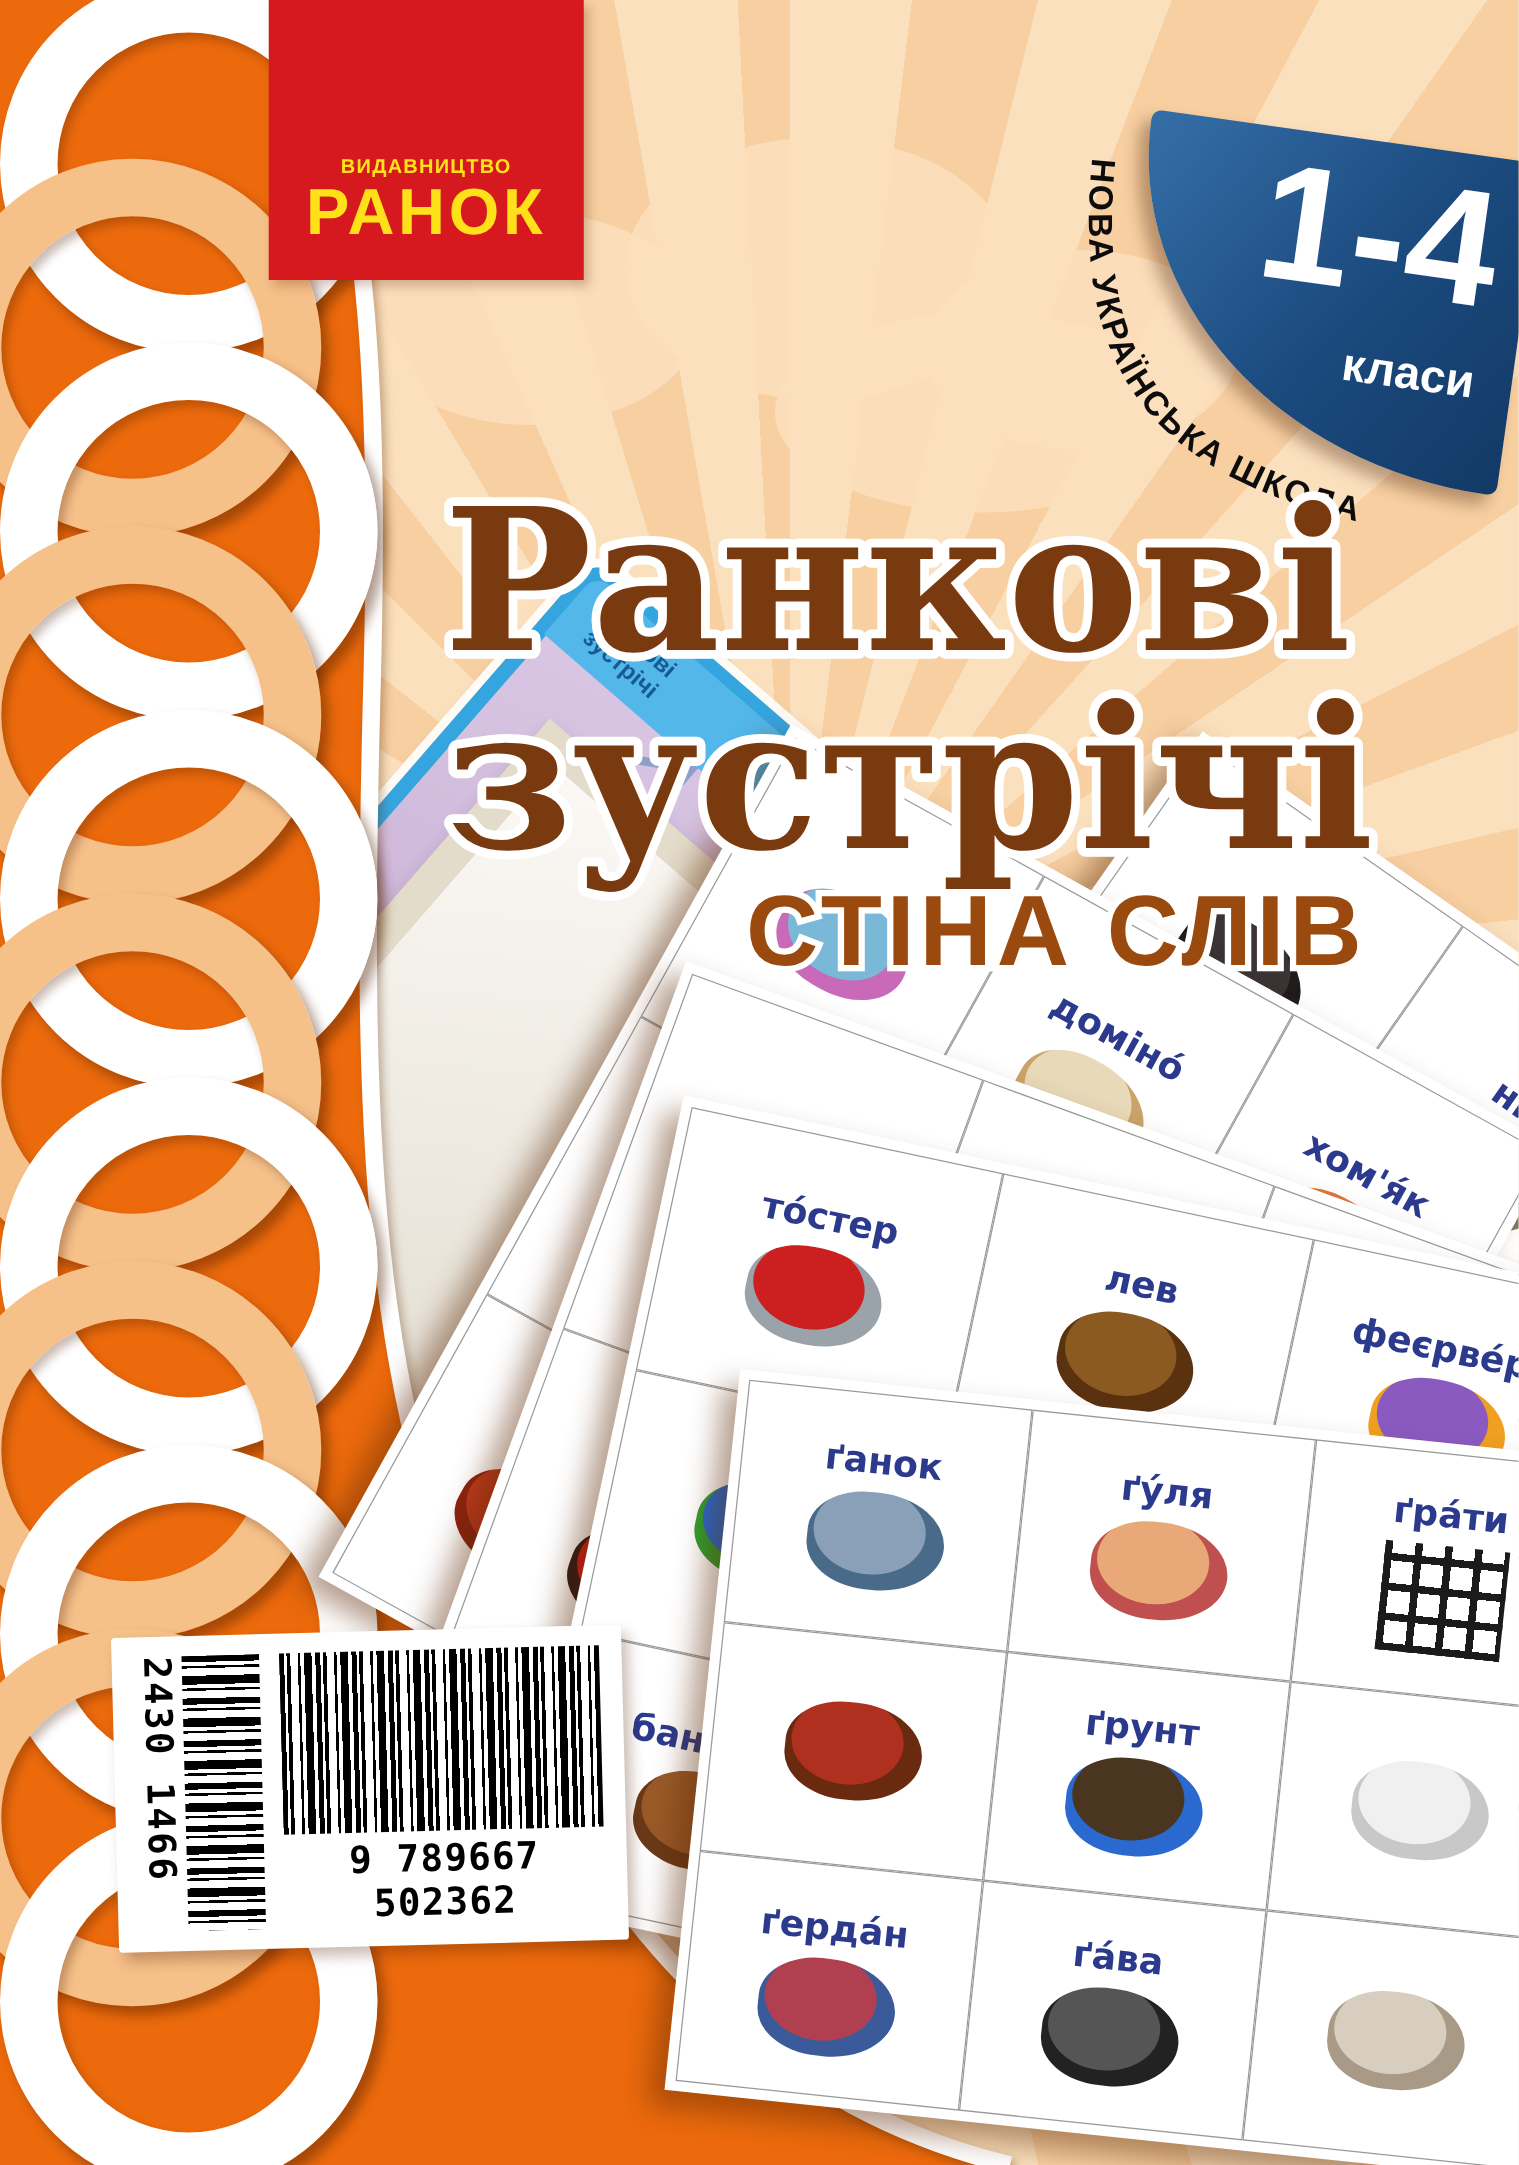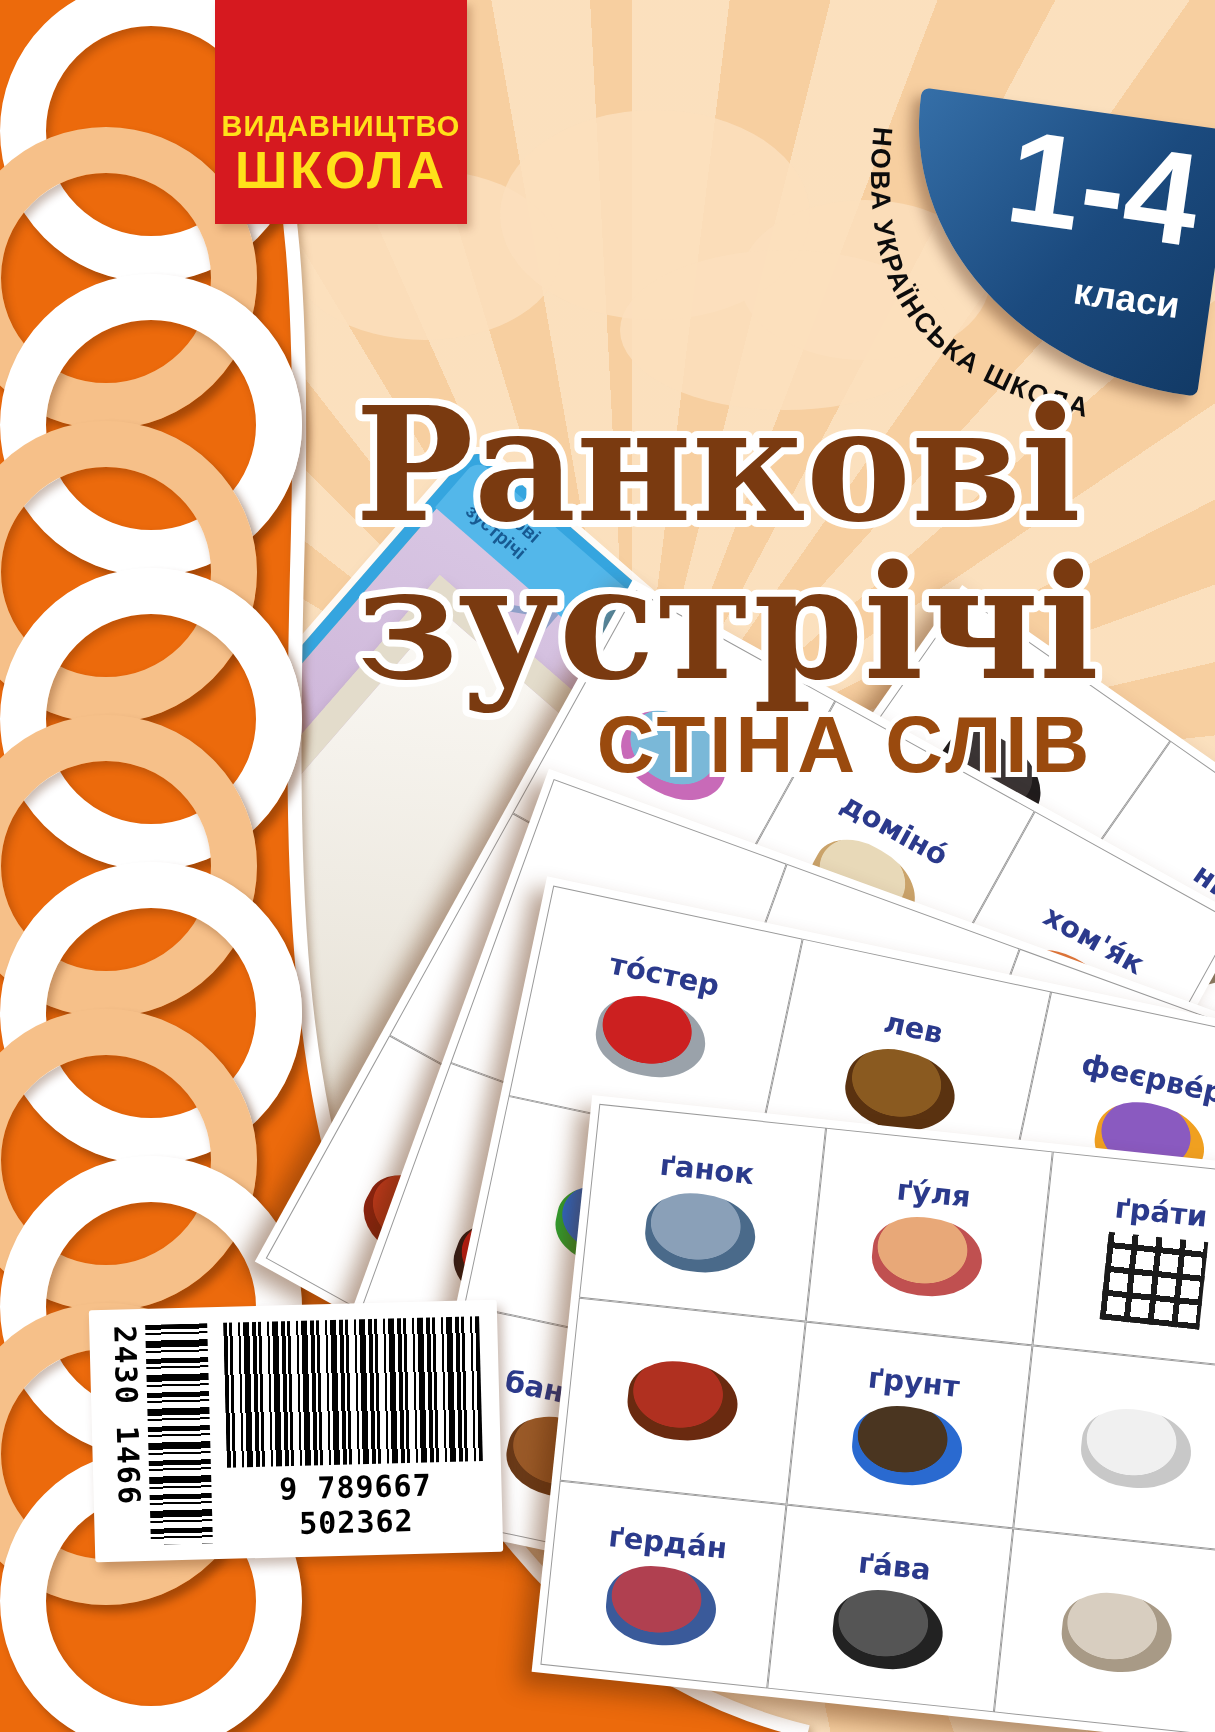--- a/index.html
+++ b/index.html
@@ -15,21 +15,21 @@
   .swoosh{position:absolute;left:0;top:0;z-index:11;pointer-events:none;}
 
   .ring{position:absolute;width:210px;height:210px;border-radius:50%;z-index:12;
         box-shadow:6px 7px 9px rgba(80,30,0,.45), inset 4px 5px 8px rgba(80,30,0,.30);}
   .ring.white{border:46px solid #ffffff;}
   .ring.peach{border:46px solid #F6C089;}
 
   .logo{position:absolute;left:215px;top:0;width:252px;height:224px;background:#D6191F;
         z-index:28;display:flex;flex-direction:column;justify-content:flex-end;align-items:center;
         padding-bottom:26px;box-sizing:border-box;box-shadow:4px 5px 8px rgba(90,30,0,.25);}
-  .logo-line1{color:#FFE11A;font-size:29px;font-weight:700;letter-spacing:1px;}
+  .logo-line1{color:#FFE11A;font-size:16px;font-weight:700;letter-spacing:1px;}
   .logo-line2{color:#FFE11A;font-size:52px;font-weight:800;letter-spacing:3px;line-height:1.05;}
 
   .badge{position:absolute;left:902px;top:108px;width:315px;height:268px;z-index:28;
          transform:rotate(8deg);
          background:linear-gradient(125deg,#356FA8 0%,#1B4A7E 55%,#123A66 100%);
          border-radius:8px 8px 8px 100%;
          box-shadow:-7px 9px 13px rgba(60,20,0,.35);}
   .badge-grades{position:absolute;right:26px;top:2px;color:#fff;font-size:132px;font-weight:800;line-height:1.1;}
   .badge-word{position:absolute;right:30px;top:160px;color:#fff;font-size:37px;font-weight:700;}
 
@@ -123,21 +123,21 @@
       <div class="ring peach" style="left: -45px; top: 715px;"></div>
       <div class="ring white" style="left: 0px; top: 862px;"></div>
       <div class="ring peach" style="left: -45px; top: 1009px;"></div>
       <div class="ring white" style="left: 0px; top: 1156px;"></div>
       <div class="ring peach" style="left: -45px; top: 1303px;"></div>
       <div class="ring white" style="left: 0px; top: 1450px;"></div>
     </div>
 
   <div class="logo">
     <div class="logo-line1">ВИДАВНИЦТВО</div>
-    <div class="logo-line2">ШКОЛА</div>
+    <div class="logo-line2">РАНОК</div>
   </div>
 
   <div class="badge">
     <div class="badge-grades">1-4</div>
     <div class="badge-word">класи</div>
   </div>
 
   <div class="poster-blue">
     <div class="poster-spine">
       <div class="spine-title">Ранкові зустрічі</div>

